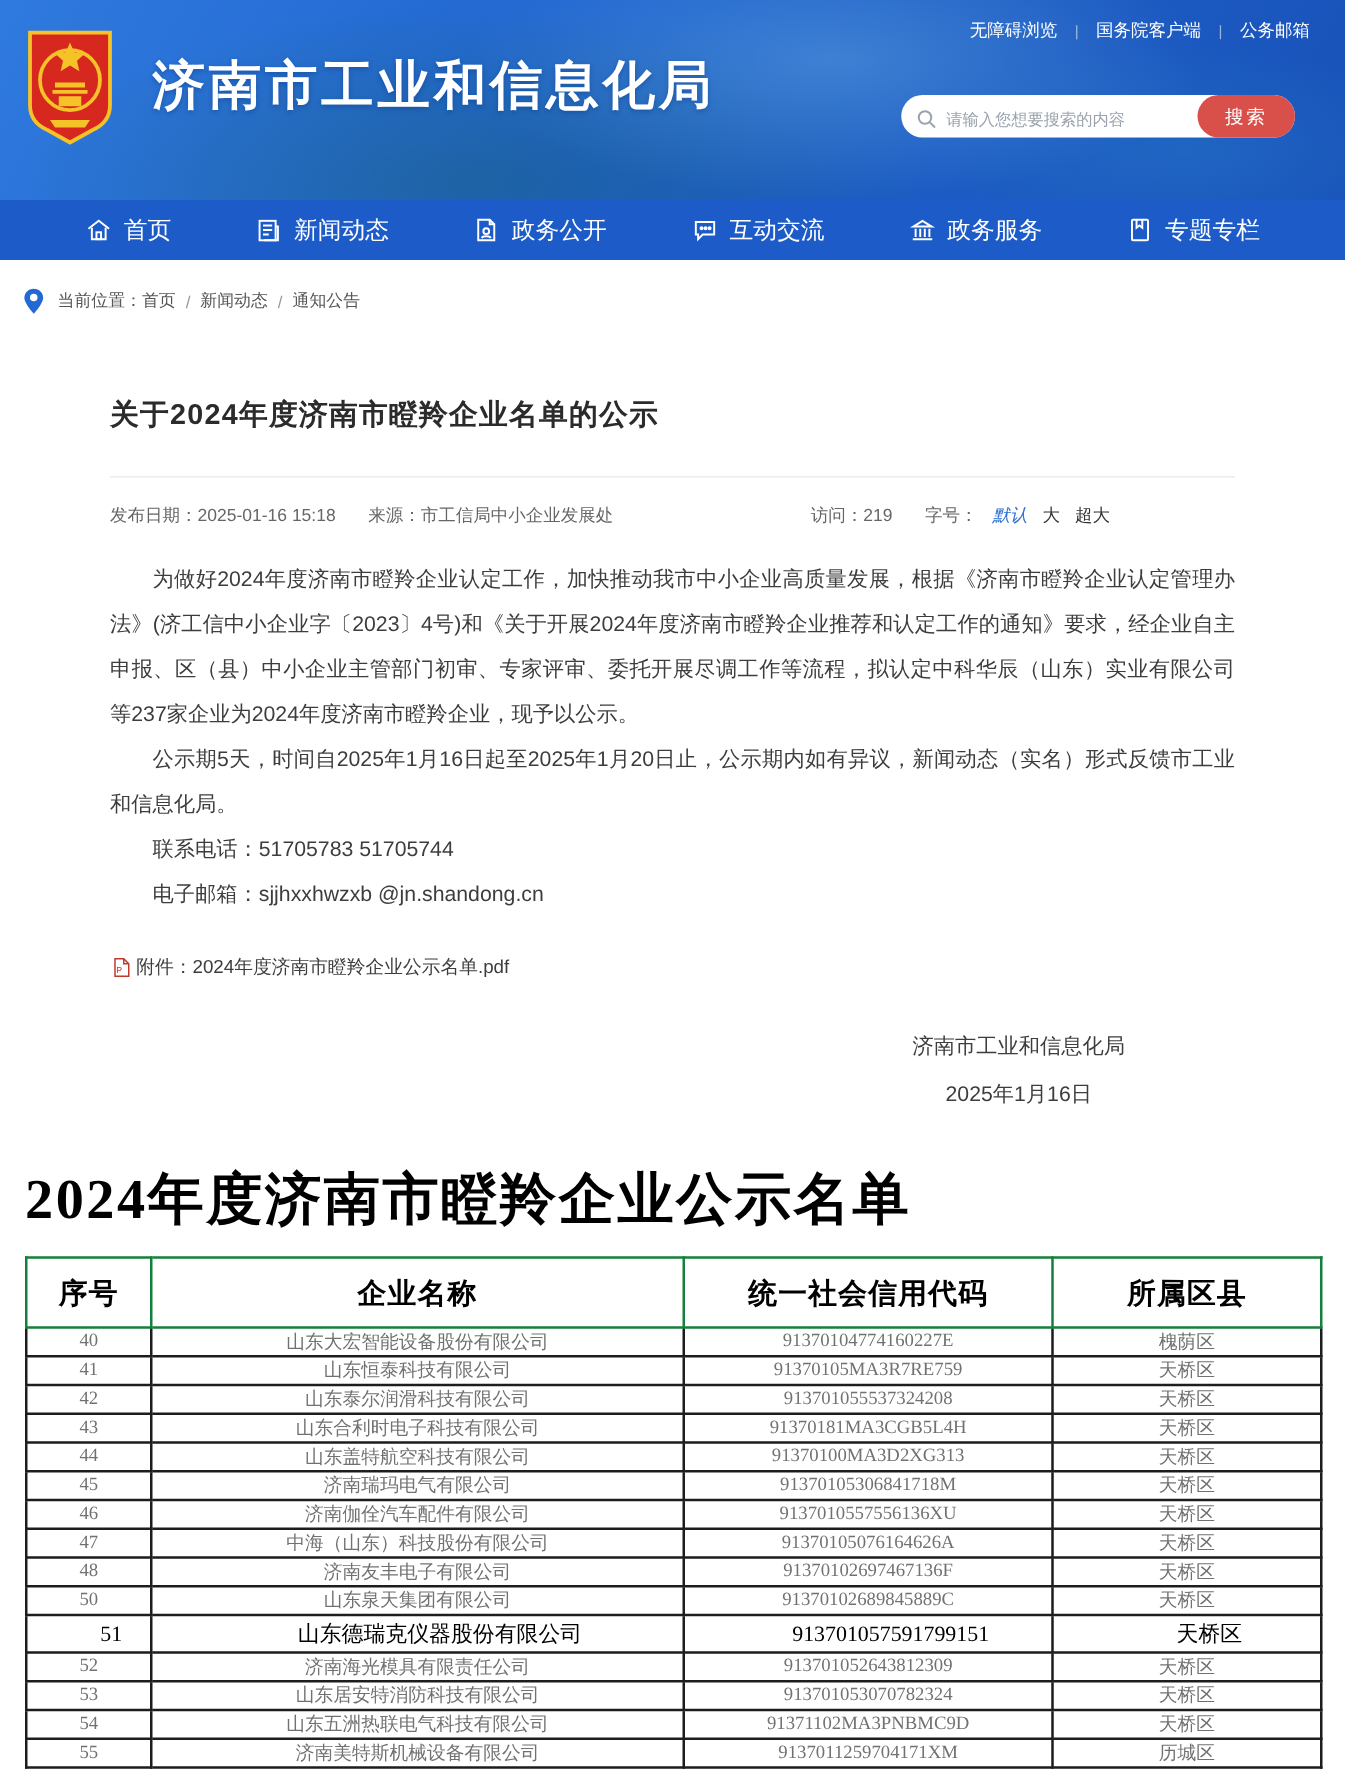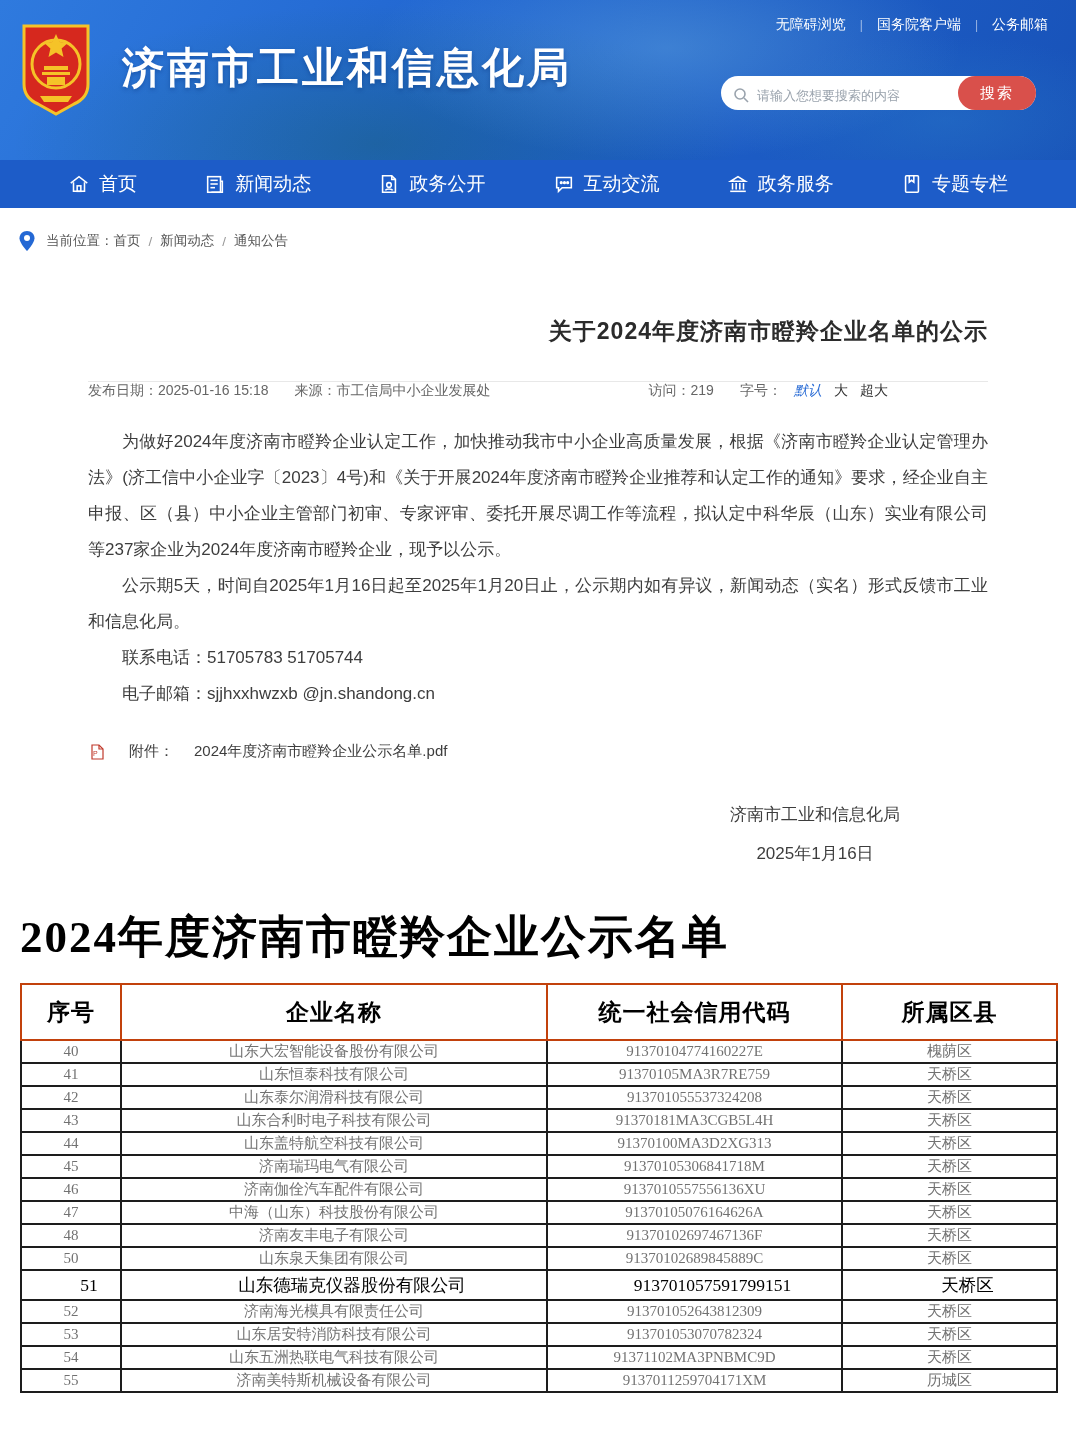--- a/index.html
+++ b/index.html
@@ -48,50 +48,50 @@
   .nav-item svg { display:block; }
 
   
   .breadcrumb-bar { display:flex; align-items:center; padding:22px 0 16px 18px; font-size:13.5px; color:#555; background:#fff; }
   .breadcrumb-bar .pin { margin-right:10px; display:flex; }
   .breadcrumb-bar a { color:#555; text-decoration:none; cursor:pointer; }
   .breadcrumb-bar .bsep { margin:0 8px; color:#999; }
 
   
   .article { width:900px; margin:0 auto; }
-  .article-title { text-align:right; font-size:23px; font-weight:bold; color:#2b2b2b; margin-top:48px; letter-spacing:1px; }
+  .article-title { text-align:left; font-size:23px; font-weight:bold; color:#2b2b2b; margin-top:48px; letter-spacing:1px; }
   .article-divider { border:none; border-top:1px solid #e8e8e8; margin:34px 0 0 0; }
-  .article-meta { display:flex; align-items:flex-end; font-size:14px; color:#666; }
+  .article-meta { display:flex; align-items:flex-end; font-size:14px; color:#666; margin-top:22px; }
   .article-meta .mitem { margin-right:26px; white-space:nowrap; }
   .article-meta .mvisits { margin-left:132px; }
   .fs-opt { margin-left:12px; cursor:pointer; color:#333; }
   .fs-default { color:#2e6fd6;font-style:italic; }
   .article-body { margin-top:24px; font-size:17px; color:#3d3d3d; line-height:2.12; }
   .article-body p { text-indent:2em; text-align:justify; }
-  .attachment { margin-top:30px; font-size:15px; color:#3d3d3d; display:flex; align-items:center; padding-left:2px;gap:20px; }
+  .attachment { margin-top:30px; font-size:15px; color:#3d3d3d; display:flex; align-items:center; padding-left:2px; }
   .attachment .pdf-ico { margin-right:4px; display:flex; }
   .attachment a { color:#3d3d3d; text-decoration:none; cursor:pointer; }
   .signature { margin-top:34px; text-align:right; padding-right:88px; font-size:17px; color:#3d3d3d; line-height:2.3; }
   .signature .sig-inner { display:inline-block; text-align:center; }
 
   
   .scan { width:1036px; margin:34px auto 0 auto; }
   .scan-title {
     font-family:"Liberation Serif","DejaVu Serif",serif;
     font-size:45px; font-weight:900; text-align:left; color:#000; letter-spacing:2px;
     margin-bottom:16px;
     margin-top:20px;
   }
   table.company-table {
     width:100%; border-collapse:collapse; table-layout:fixed;
     font-family:"Liberation Serif","DejaVu Serif",serif;
     border:2px solid #141414;
   }
   .company-table th {
-    border:2px solid #c2410c; height:56px; font-size:23px; font-weight:bold; color:#000;
+    border:2px solid #15803d; height:56px; font-size:23px; font-weight:bold; color:#000;
     background:#fff; letter-spacing:1px;
   }
   .company-table td {
     border:2px solid #1d1d1d; height:23px; text-align:center; font-size:15px; color:#4e4e4e;
     padding:0 4px; overflow:hidden; white-space:nowrap;
   }
   .company-table tr.blurry .cell-text { filter:blur(0.55px); opacity:.8; }
   .company-table tr.hl td { height:30px; color:#000; font-size:17.5px; }
   .company-table tr.hl .cell-text { filter:none; opacity:1;margin-left:36px; }
 </style>

